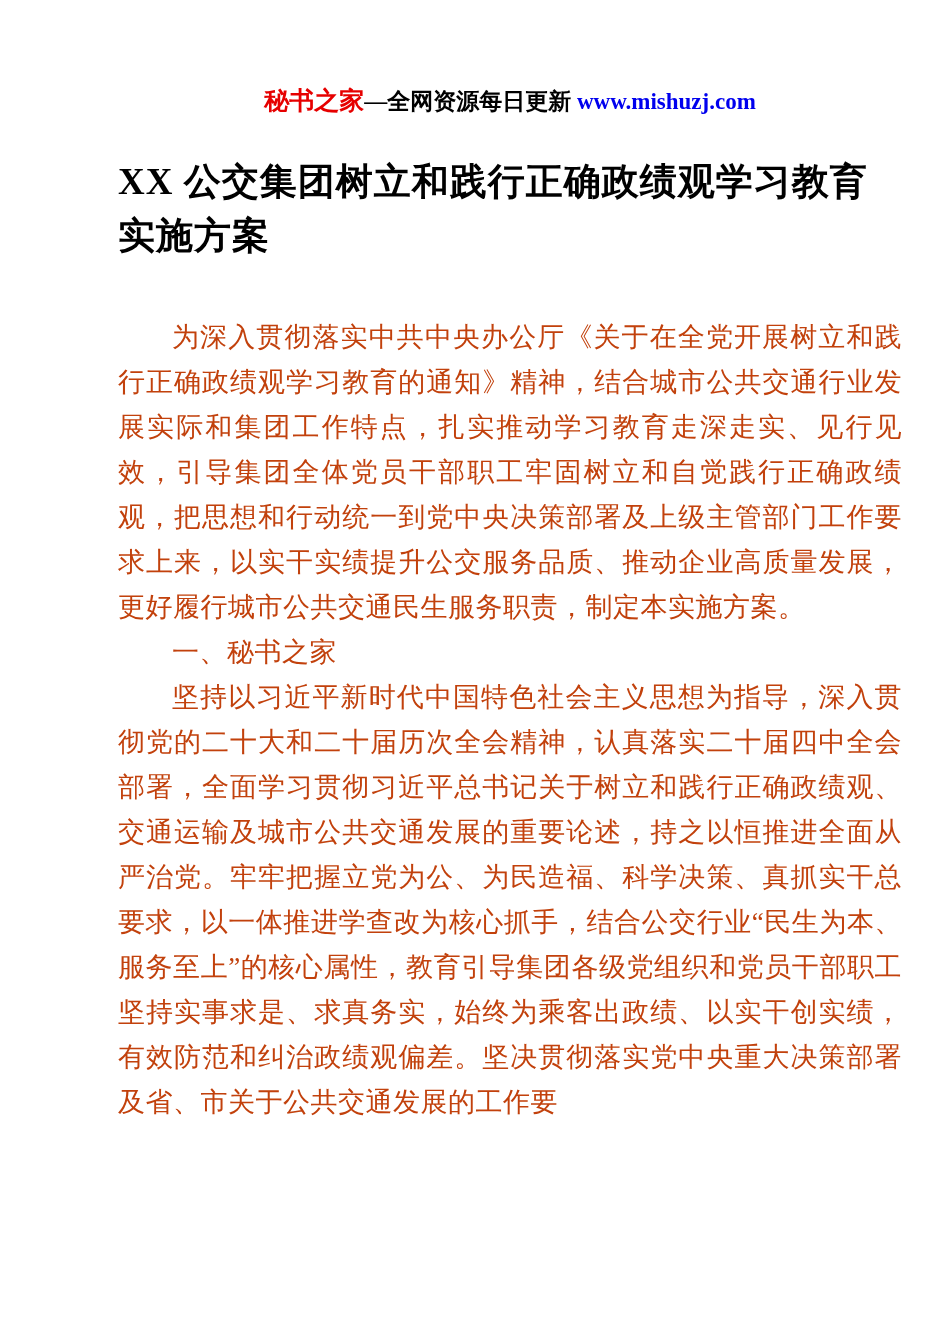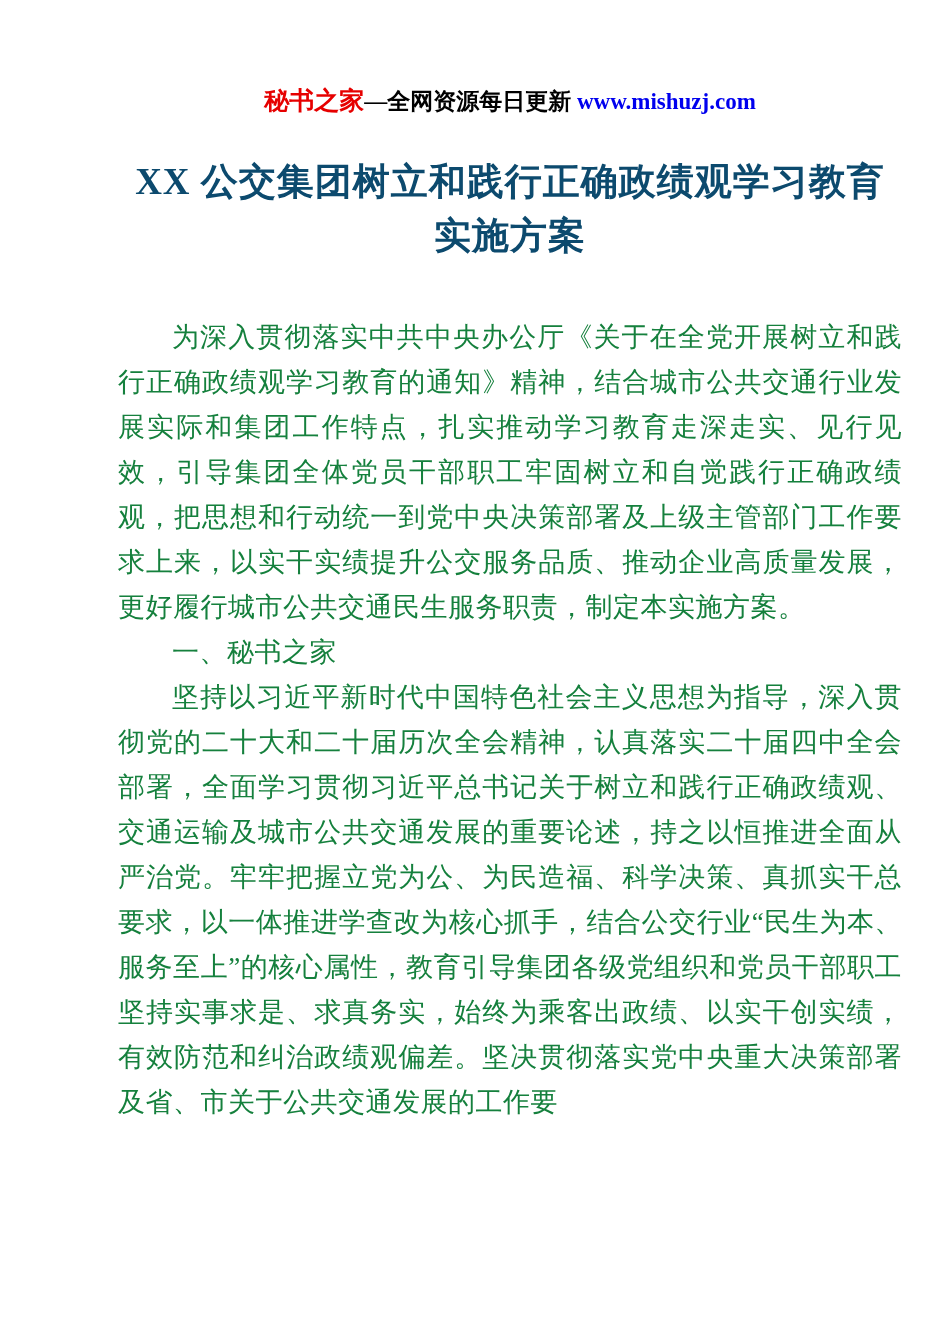--- a/index.html
+++ b/index.html
@@ -35,35 +35,35 @@
   .site-header .url {
     color: #0000ee;
     text-decoration: none;
     font-weight: bold;
   }
   .doc-title {
     margin: 0 0 0 0;
     font-size: 37px;
     font-weight: bold;
     line-height: 54px;
-    text-align: center;
+    text-align: left;
     letter-spacing: 1px;
-    color: #0c4a6e;
+    color: #000000;
   }
   .doc-body {
     margin-top: 52px;
   }
   .para {
     margin: 0;
     font-size: 27px;
     line-height: 45px;
     text-align: justify;
     text-indent: 2em;
     letter-spacing: 0.5px;
-    color: #15803d;
+    color: #c2410c;
   }
   .para.section-heading {
     font-weight: bold;
     font-weight: normal;
   }
 </style>
 </head>
 <body>
 
 <div class="page">

